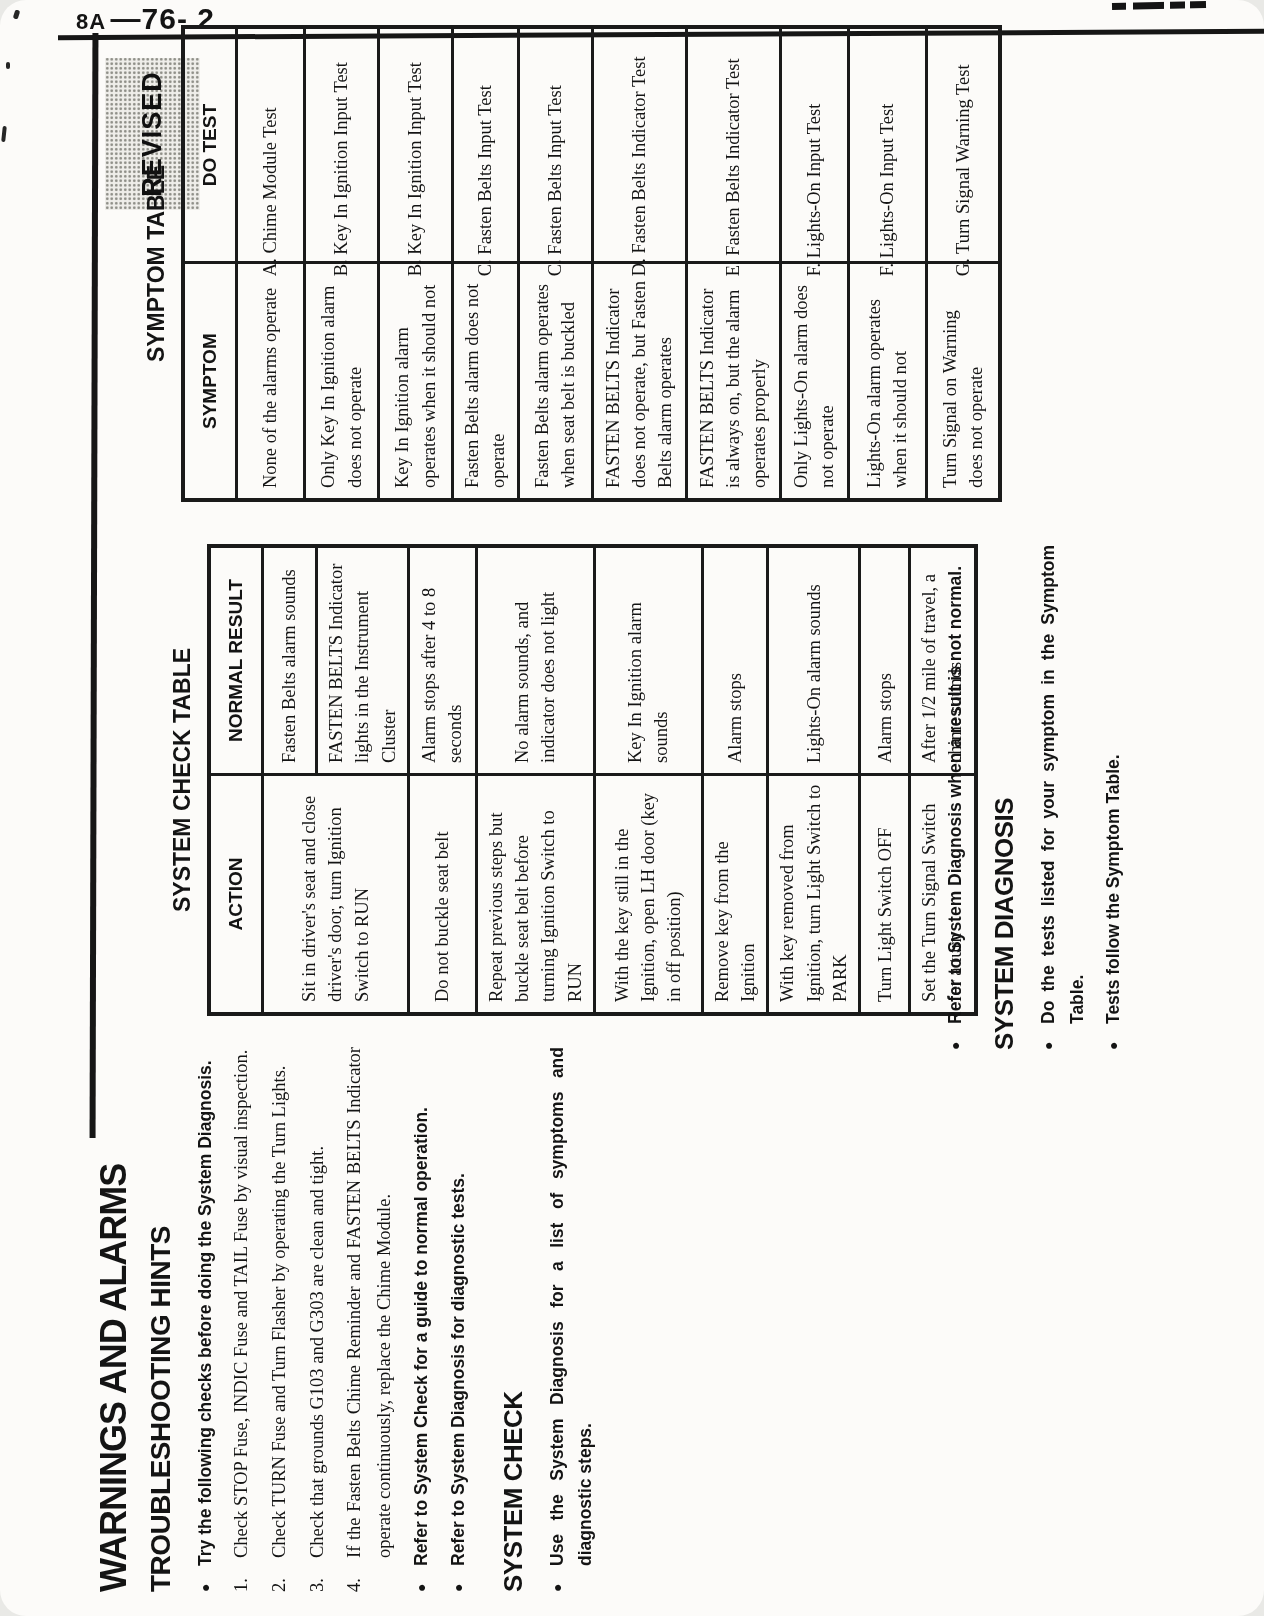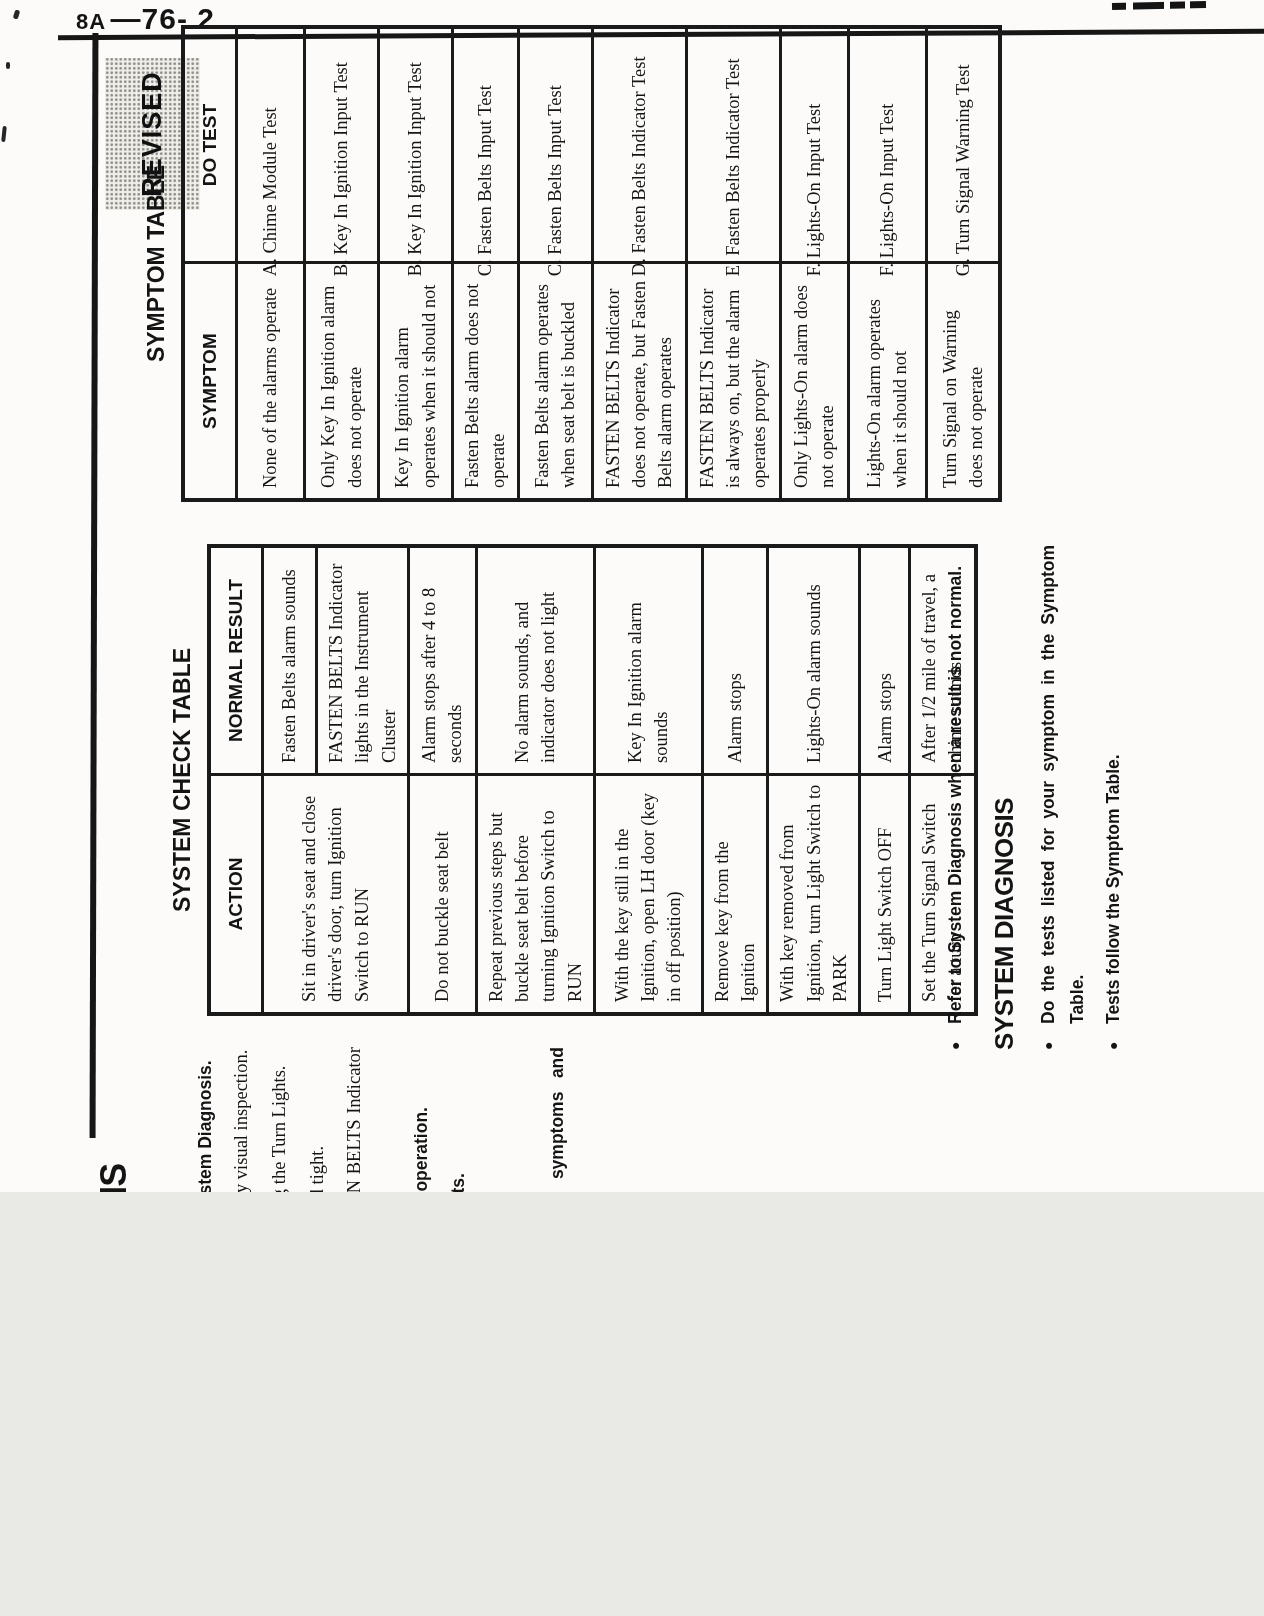--- a/index.html
+++ b/index.html
@@ -1,19 +1,20 @@
 <!DOCTYPE html>
 <html><head>
 <meta charset="utf-8">
 <style>
   html,body { margin:0; padding:0; background:#e9e9e6; }
   .screen {
-    position:relative; width:1264px; height:1192px;
+    position:relative; width:1264px; height:1616px;
     background:#fcfbf9; overflow:hidden; color:#141414;
     font-family:"Liberation Serif", serif;
+    border-radius:26px;
   }
   
   .pg-num { position:absolute; left:76px; top:2px; white-space:nowrap;
     font-family:"Liberation Sans", sans-serif; font-weight:bold; }
   .pg-num .pfx { font-size:22px; letter-spacing:1px; }
   .pg-num .rest { font-size:30px; letter-spacing:1px; }
   .pg-rule { position:absolute; left:58px; right:0; top:32px; height:5px;
     background:#161616; transform:rotate(-0.3deg); }
   .smudge { position:absolute; top:2px; left:1112px; width:94px; height:7px;
     transform:rotate(-1.2deg);

